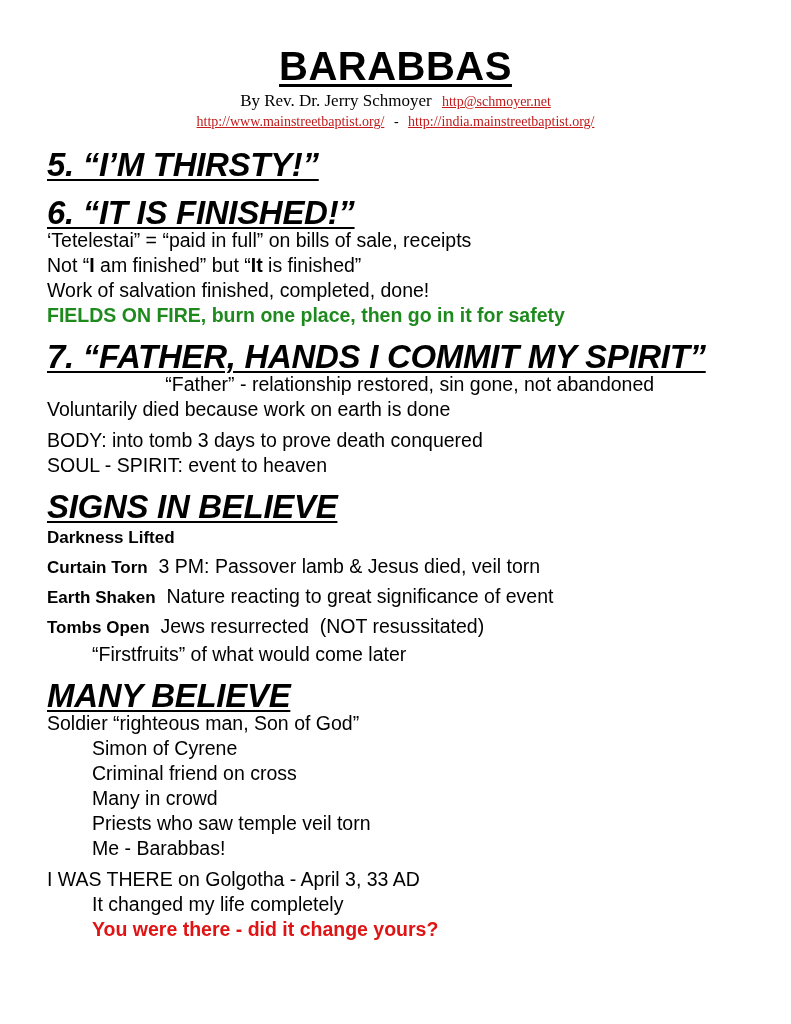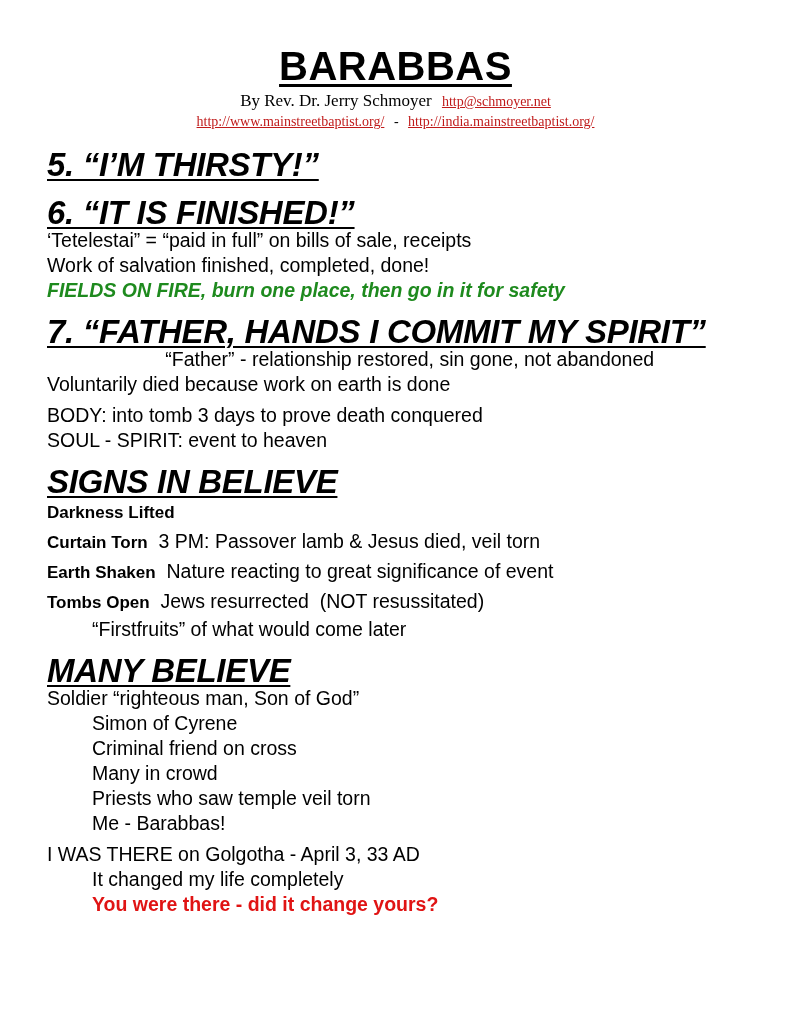--- a/index.html
+++ b/index.html
@@ -76,21 +76,20 @@
     }
     .line {
       font-size: 19.5px;
       line-height: 25px;
       white-space: nowrap;
     }
     .indent { padding-left: 45px; }
     .green {
       color: #1e8a1e;
       font-weight: bold;
-      font-style: italic;
     }
     .red {
       color: #e01414;
       font-weight: bold;
     }
     .bold-term {
       font-weight: bold;
       font-size: 17px;
       margin-top: 24px;
     }
@@ -121,20 +120,21 @@
 
     <div>
       <span class="h">5. “I’M THIRSTY!”</span>
     </div>
 
     <div class="gap-l"></div>
 
     <div>
       <span class="h">6. “IT IS FINISHED!”</span>
       <div class="line">‘Tetelestai” = “paid in full” on bills of sale, receipts</div>
+      <div class="line"><span>Not “</span><span class="b">I</span><span> am finished” but “</span><span class="b">It</span><span> is finished”</span></div>
       <div class="line">Work of salvation finished, completed, done!</div>
       <div class="line green">FIELDS ON FIRE, burn one place, then go in it for safety</div>
     </div>
 
     <div class="gap-m"></div>
 
     <div>
       <span class="h">7. “FATHER, HANDS I COMMIT MY SPIRIT”</span>
       <div class="line" style="white-space:pre;text-align:center;"> “Father” - relationship restored, sin gone, not abandoned</div>
       <div class="line">Voluntarily died because work on earth is done</div>

